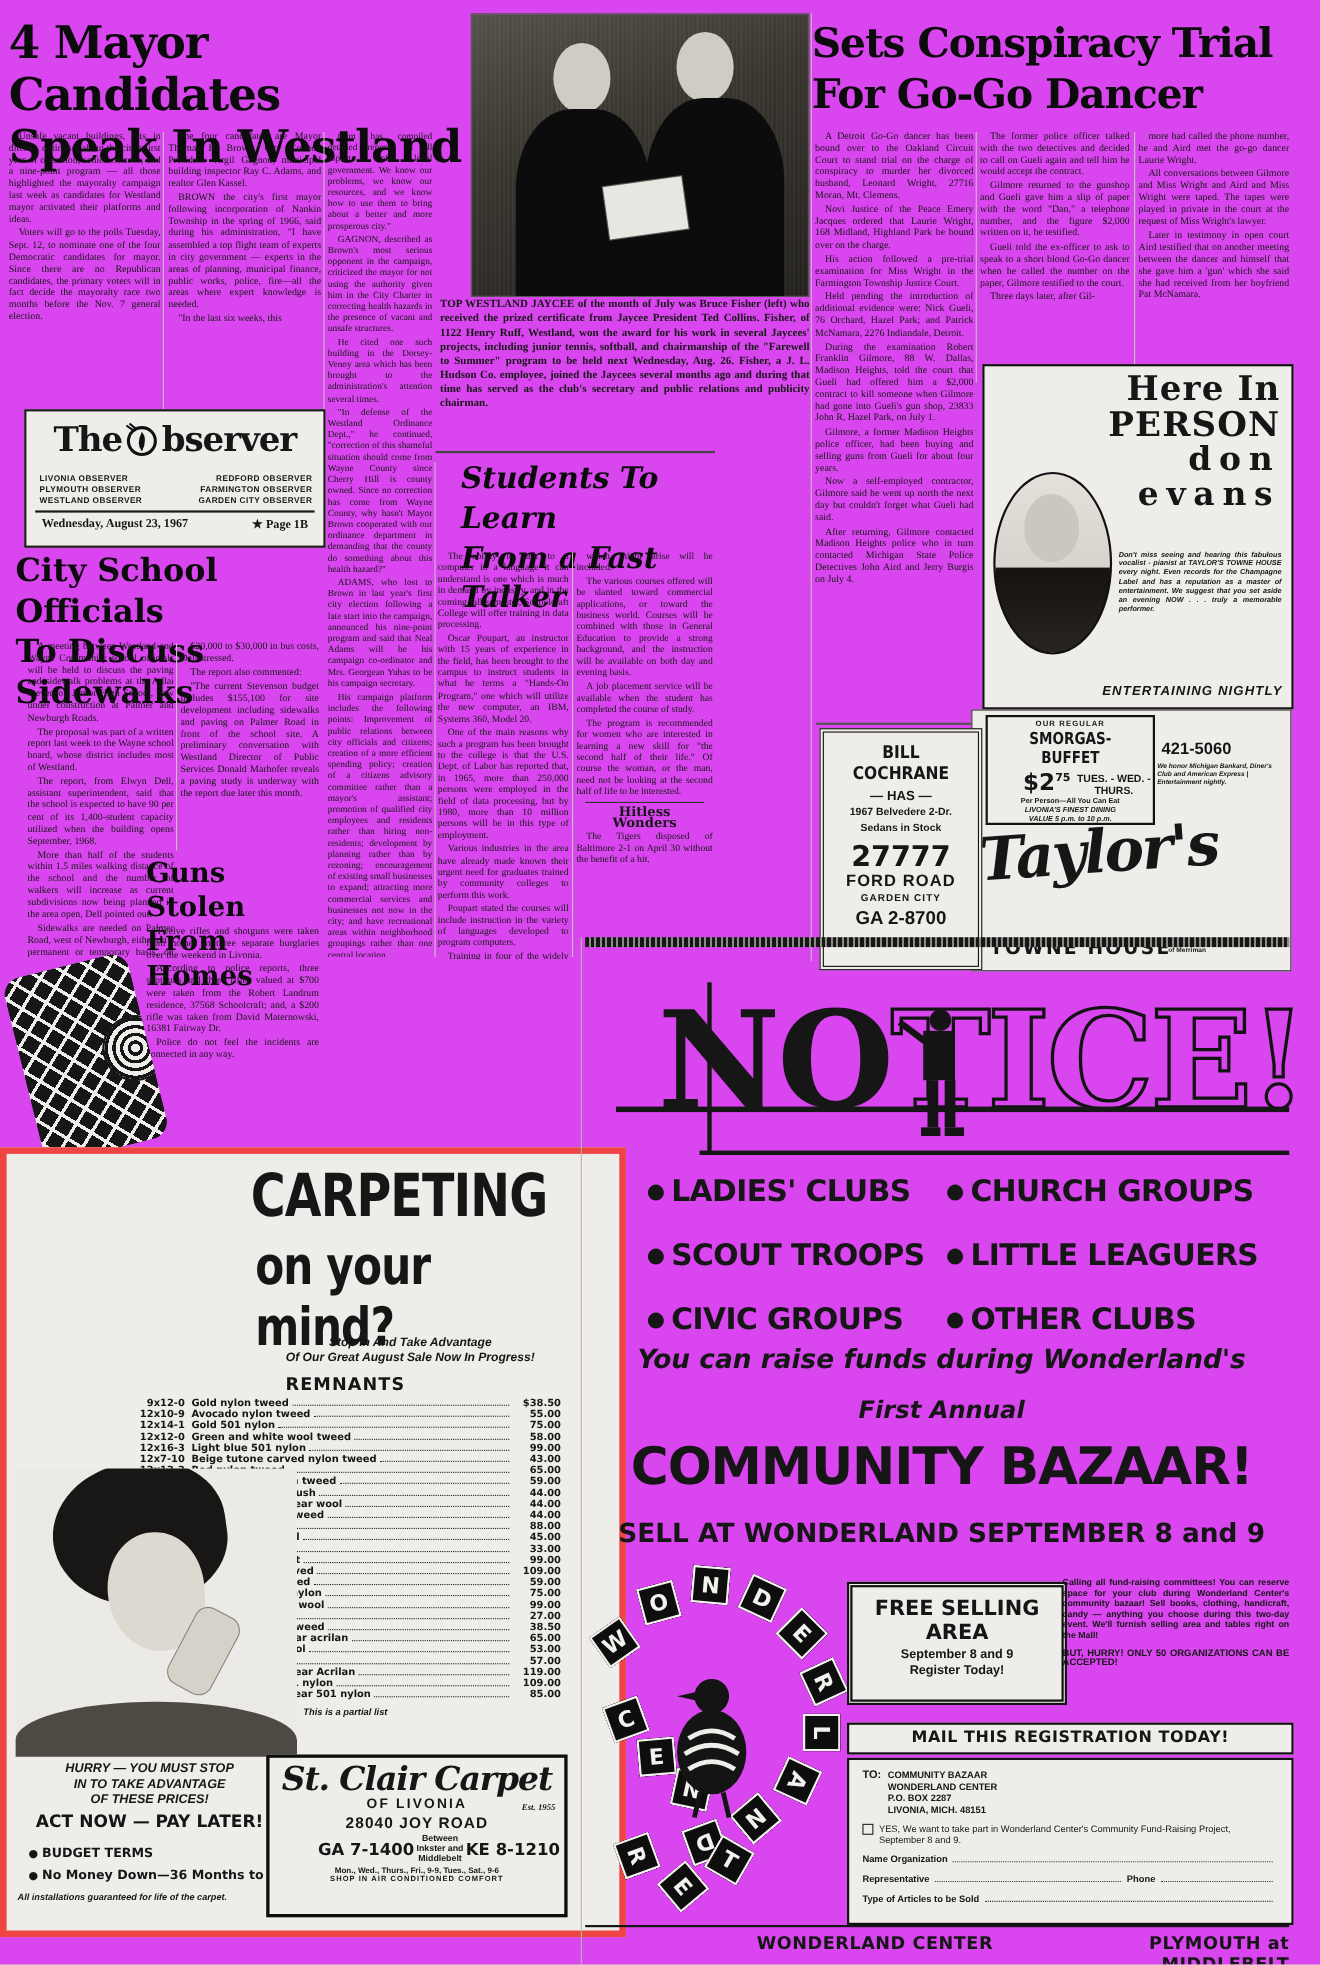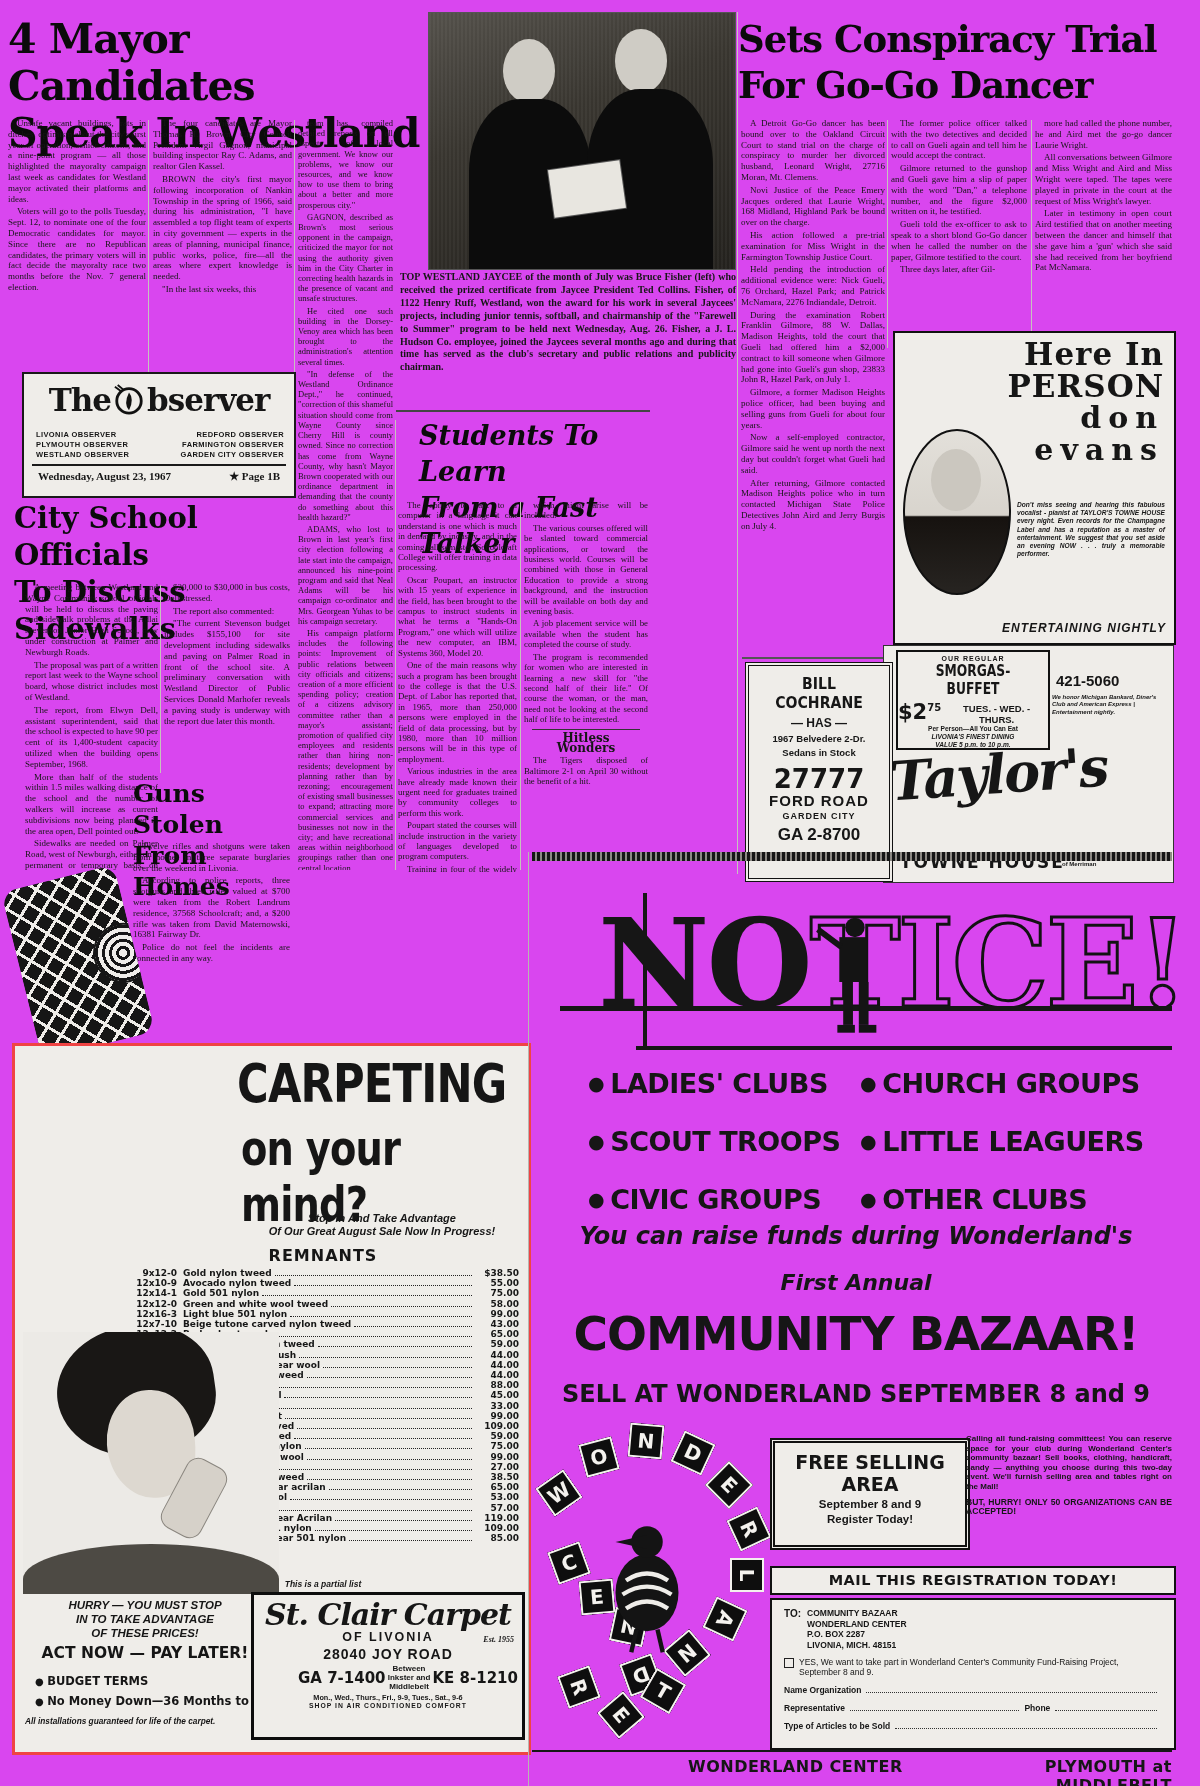--- a/index.html
+++ b/index.html
@@ -70,21 +70,21 @@
   #de-tag{position:absolute;left:0;right:8px;bottom:8px;text-align:right;font-family:"Liberation Sans",sans-serif;
           font-weight:bold;font-style:italic;font-size:12px;letter-spacing:1px;}
 
   
   #taylor-ad{left:883px;top:645px;width:289px;height:236px;border:1.5px solid #333;background:#efede9;}
   #smorgas{position:absolute;left:12px;top:4px;width:150px;height:96px;border:2px solid #111;
            font-family:"Liberation Sans",sans-serif;text-align:center;}
   #sm-reg{font-weight:bold;font-size:7px;letter-spacing:1px;margin-top:3px;}
   #sm-title{font-family:"DejaVu Sans",sans-serif;font-weight:bold;font-size:15px;transform:scaleX(.82);}
   .sm-row{display:flex;justify-content:center;align-items:flex-start;gap:4px;}
-  #sm-price{font-family:"DejaVu Sans",sans-serif;font-weight:bold;font-size:21px;line-height:20px;}
+  #sm-price{font-family:"DejaVu Sans",sans-serif;font-weight:bold;font-size:21px;line-height:20px;padding-left:32px;}
   #sm-cents{font-size:10px;vertical-align:super;}
   #sm-days{font-weight:bold;font-size:9.5px;margin-top:5px;}
   .sm-small{font-weight:bold;font-size:6.6px;line-height:8px;}
   .sm-ital{font-style:italic;}
   #ty-phone{position:absolute;left:172px;top:26px;font-family:"Liberation Sans",sans-serif;
             font-weight:bold;font-size:15px;}
   #ty-note{position:absolute;left:168px;top:48px;width:114px;font-family:"Liberation Sans",sans-serif;
            font-weight:bold;font-style:italic;font-size:6px;line-height:7.4px;}
   #ty-script{position:absolute;left:6px;top:96px;font-family:"DejaVu Serif",serif;font-weight:bold;
              font-style:italic;font-size:54px;transform:rotate(-4deg);letter-spacing:-2px;}
@@ -105,38 +105,38 @@
   #co-phone{font-size:17px;margin-top:4px;}
 
   
   #carpet-roll{left:20px;top:876px;width:116px;height:172px;background:#161616;border-radius:16px;
      transform:rotate(-14deg);overflow:hidden;
      background-image:repeating-linear-gradient(45deg,transparent 0 13px,#efede9 13px 16px),
                       repeating-linear-gradient(-45deg,transparent 0 13px,#efede9 13px 16px),
                       linear-gradient(#161616,#161616);}
   #roll-cap{position:absolute;right:-18px;top:58px;width:56px;height:56px;border-radius:50%;
      background:repeating-radial-gradient(circle,#efede9 0 4px,#161616 4px 7px);border:2px solid #161616;}
-  #carpet-box{left:12px;top:1043px;width:513px;height:706px;border:3px solid #ef4444;background:#efede9;}
+  #carpet-box{left:0;top:1043px;width:513px;height:706px;border:6px solid #ef4444;background:#efede9;padding-left:44px;}
   #ca-t1{position:absolute;left:222px;top:6px;font-family:"DejaVu Sans",sans-serif;font-weight:bold;
          font-size:54px;transform:scaleX(.8);transform-origin:left;letter-spacing:-1px;}
   #ca-t2{position:absolute;left:226px;top:74px;font-family:"DejaVu Sans",sans-serif;font-weight:bold;
          font-size:48px;transform:scaleX(.8);transform-origin:left;letter-spacing:-1px;}
   #ca-sub{position:absolute;left:236px;top:166px;width:262px;text-align:center;font-family:"Liberation Sans",sans-serif;
           font-weight:bold;font-style:italic;font-size:11px;line-height:13px;}
   #ca-remtitle{position:absolute;left:112px;top:200px;width:392px;text-align:center;
           font-family:"DejaVu Sans",sans-serif;font-weight:bold;font-size:16px;letter-spacing:1px;}
   #ca-list{position:absolute;left:104px;top:222px;width:400px;font-family:"DejaVu Sans",sans-serif;
            font-weight:bold;font-size:9px;line-height:10.2px;}
   .rem-row{display:flex;align-items:baseline;}
   .rem-size{width:58px;text-align:right;padding-right:6px;white-space:nowrap;}
   .rem-desc{white-space:nowrap;}
   .rem-dots{flex:1;border-bottom:1.5px dotted #222;margin:0 3px 2px;}
   .rem-price{width:44px;text-align:right;white-space:nowrap;}
   #ca-partial{position:absolute;left:112px;top:502px;width:392px;text-align:center;
-          font-family:"Liberation Sans",sans-serif;font-weight:bold;font-style:italic;font-size:8.5px;margin-top:31px;}
+          font-family:"Liberation Sans",sans-serif;font-weight:bold;font-style:italic;font-size:8.5px;}
   #woman{position:absolute;left:8px;top:286px;width:256px;height:262px;overflow:hidden;background:#eceae6;}
   .w-hair{position:absolute;left:34px;top:-6px;width:158px;height:130px;background:#191715;
           border-radius:52% 48% 46% 54%;transform:rotate(-8deg);}
   .w-face{position:absolute;left:84px;top:58px;width:88px;height:108px;background:#ddd8d0;
           border-radius:50% 50% 46% 54%;transform:rotate(-4deg);}
   .w-hand{position:absolute;left:150px;top:128px;width:42px;height:76px;background:#d6d1c9;
           border-radius:12px;transform:rotate(28deg);box-shadow:0 0 0 1px #8a867f;}
   .w-shou{position:absolute;left:0;bottom:-20px;width:100%;height:70px;background:#4d4a44;border-radius:50% 50% 0 0;}
   #ca-hurry{position:absolute;left:26px;top:552px;width:208px;text-align:center;
           font-family:"Liberation Sans",sans-serif;font-weight:bold;font-style:italic;font-size:11.5px;line-height:14px;}

